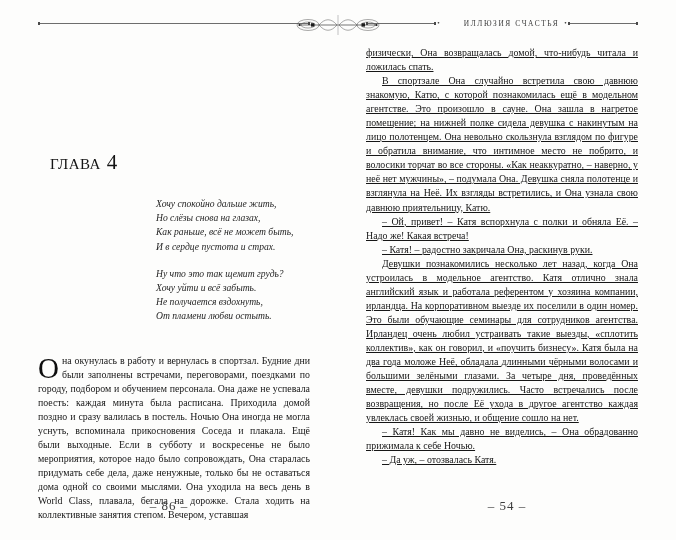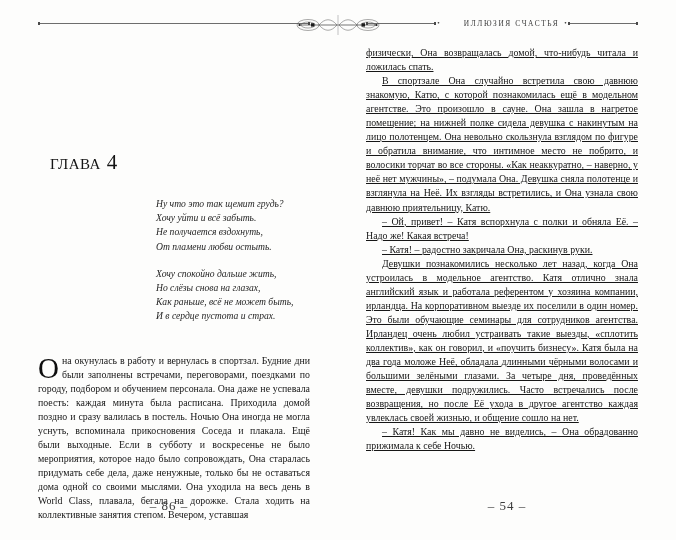--- a/index.html
+++ b/index.html
@@ -163,30 +163,30 @@
   <div class="page page-left">
 
     <div class="runhead">
       <span class="rule"></span>
     </div>
 
     <h1 class="chapter-title">Глава 4</h1>
 
     <div class="poem">
       <div class="stanza">
+        <div class="line">Хочу спокойно дальше жить,</div>
+        <div class="line">Но слёзы снова на глазах,</div>
+        <div class="line">Как раньше, всё не может быть,</div>
+        <div class="line">И в сердце пустота и страх.</div>
+      </div>
+      <div class="stanza">
         <div class="line">Ну что это так щемит грудь?</div>
         <div class="line">Хочу уйти и всё забыть.</div>
         <div class="line">Не получается вздохнуть,</div>
         <div class="line">От пламени любви остыть.</div>
-      </div>
-      <div class="stanza">
-        <div class="line">Хочу спокойно дальше жить,</div>
-        <div class="line">Но слёзы снова на глазах,</div>
-        <div class="line">Как раньше, всё не может быть,</div>
-        <div class="line">И в сердце пустота и страх.</div>
       </div>
     </div>
 
     <div class="body-text">
       <p class="dropcap-para"><span class="dropcap">О</span><span>на окунулась в работу и вернулась в спортзал. Будние дни были заполнены встречами, переговорами, поездками по городу, подбором и обучением персонала. Она даже не успевала поесть: каждая минута была расписана. Приходила домой поздно и сразу валилась в постель. Ночью Она иногда не могла уснуть, вспоминала прикосновения Соседа и плакала. Ещё были выходные. Если в субботу и воскресенье не было мероприятия, которое надо было сопровождать, Она старалась придумать себе дела, даже ненужные, только бы не оставаться дома одной со своими мыслями. Она уходила на весь день в World Class, плавала, бегала на дорожке. Стала ходить на коллективные занятия степом. Вечером, уставшая</span></p>
     </div>
 
     <div class="folio">– 86 –</div>
   </div>
 
@@ -200,20 +200,21 @@
       <span class="rule"></span>
     </div>
 
     <div class="body-text">
       <p class="noindent">физически, Она возвращалась домой, что-нибудь читала и ложилась спать.</p>
       <p>В спортзале Она случайно встретила свою давнюю знакомую, Катю, с которой познакомилась ещё в модельном агентстве. Это произошло в сауне. Она зашла в нагретое помещение; на нижней полке сидела девушка с накинутым на лицо полотенцем. Она невольно скользнула взглядом по фигуре и обратила внимание, что интимное место не побрито, и волосики торчат во все стороны. «Как неаккуратно, – наверно, у неё нет мужчины», – подумала Она. Девушка сняла полотенце и взглянула на Неё. Их взгляды встретились, и Она узнала свою давнюю приятельницу, Катю.</p>
       <p>– Ой, привет! – Катя вспорхнула с полки и обняла Её. – Надо же! Какая встреча!</p>
       <p>– Катя! – радостно закричала Она, раскинув руки.</p>
       <p>Девушки познакомились несколько лет назад, когда Она устроилась в модельное агентство. Катя отлично знала английский язык и работала референтом у хозяина компании, ирландца. На корпоративном выезде их поселили в один номер. Это были обучающие семинары для сотрудников агентства. Ирландец очень любил устраивать такие выезды, «сплотить коллектив», как он говорил, и «поучить бизнесу». Катя была на два года моложе Неё, обладала длинными чёрными волосами и большими зелёными глазами. За четыре дня, проведённых вместе, девушки подружились. Часто встречались после возвращения, но после Её ухода в другое агентство каждая увлеклась своей жизнью, и общение сошло на нет.</p>
       <p>– Катя! Как мы давно не виделись, – Она обрадованно прижимала к себе Ночью.</p>
+      <p>– Да уж, – отозвалась Катя.</p>
     </div>
 
     <div class="folio">– 54 –</div>
   </div>
 
   <div class="ornament-wrap">
     <svg class="ornament" width="86" height="22" viewBox="0 0 86 22">
       <g fill="none" stroke="#555" stroke-width="0.5">
         <ellipse cx="13" cy="11" rx="11" ry="5.5"></ellipse>
         <ellipse cx="13" cy="11" rx="7" ry="3"></ellipse>

